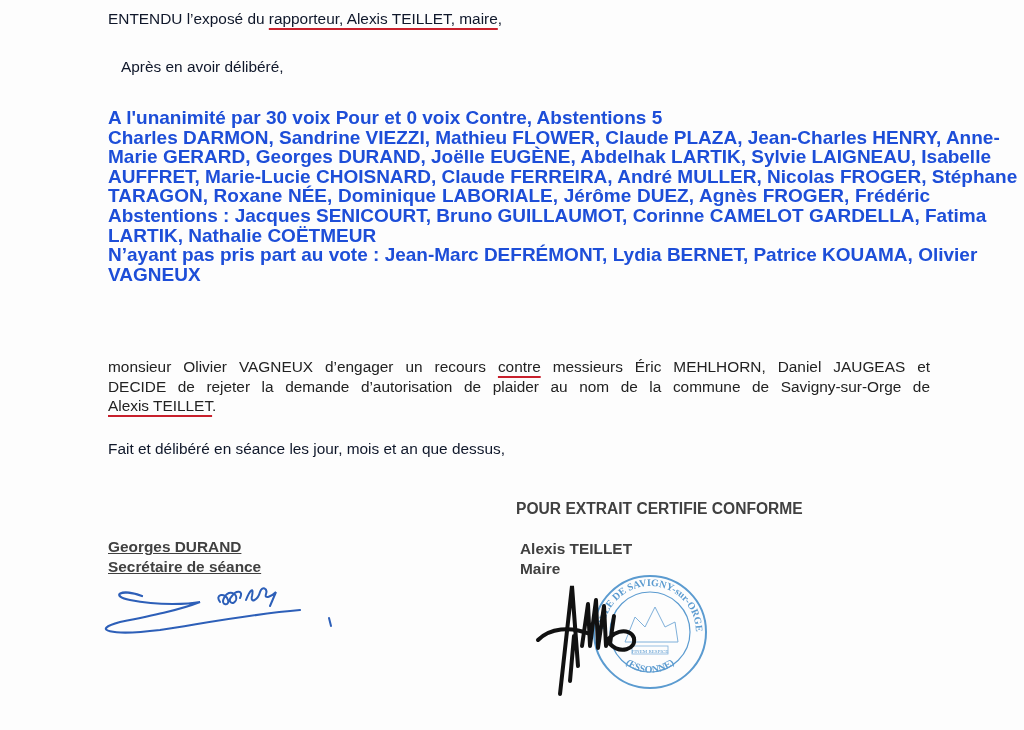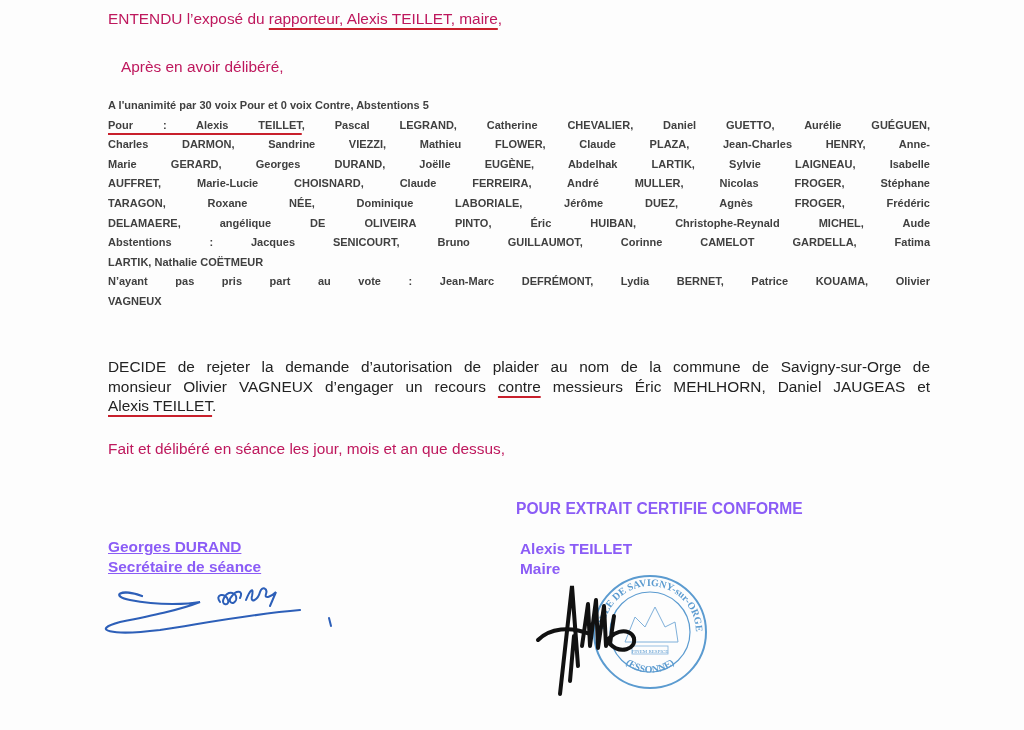--- a/index.html
+++ b/index.html
@@ -3,57 +3,55 @@
 <meta charset="utf-8">
 <style>
   html, body { margin: 0; padding: 0; }
   body {
     width: 1024px; height: 730px; overflow: hidden;
     background: #fdfdfd;
     font-family: "Liberation Sans", sans-serif;
     color: #1a1a1a;
     position: relative;
   }
-  .p { position: absolute; left: 108px; font-size: 15.4px; line-height: 19.5px; color: #be185d; }
+  .p { position: absolute; left: 108px; font-size: 15.4px; line-height: 19.5px; color: #0f172a; }
   .u { text-decoration: underline; text-decoration-color: #c8202c; text-decoration-thickness: 2px; text-underline-offset: 4px; }
-  .votes { position: absolute; left: 108px; top: 96px; width: 822px; font-weight: bold; font-size: 11px; line-height: 19.6px; color: #404040; }
+  .votes { position: absolute; left: 108px; top: 108px; width: 822px; font-weight: bold; font-size: 19px; line-height: 19.6px; color: #1d4ed8; }
   .votes .line { text-align: justify; text-align-last: justify; white-space: nowrap; display: block; }
   .votes .line.last { text-align-last: left; }
   .decide { position: absolute; left: 108px; top: 357px; width: 822px; font-size: 15.4px; line-height: 19.6px; color: #222; }
   .decide .line { display: block; text-align: justify; text-align-last: justify; white-space: nowrap; }
   .decide .line.last { text-align-last: left; }
-  .sig-block { position: absolute; font-weight: bold; font-size: 15.4px; line-height: 19.5px; color: #8b5cf6; }
+  .sig-block { position: absolute; font-weight: bold; font-size: 15.4px; line-height: 19.5px; color: #404040; }
   svg { position: absolute; overflow: visible; }
 </style>
 </head>
 <body>
 
 <div class="p" style="top:9px;">
   <span>ENTENDU l’exposé du </span><span class="u">rapporteur, Alexis TEILLET, maire</span><span>,</span>
 </div>
 
 <div class="p" style="top:57px;margin-left:13px;">Après en avoir délibéré,</div>
 
 <div class="votes">
   <span class="line last">A l'unanimité par 30 voix Pour et 0 voix Contre, Abstentions 5</span>
-  <span class="line"><span class="u">Pour : Alexis TEILLET</span><span>, Pascal LEGRAND, Catherine CHEVALIER, Daniel GUETTO, Aurélie GUÉGUEN,</span></span>
   <span class="line">Charles DARMON, Sandrine VIEZZI, Mathieu FLOWER, Claude PLAZA, Jean-Charles HENRY, Anne-</span>
   <span class="line">Marie GERARD, Georges DURAND, Joëlle EUGÈNE, Abdelhak LARTIK, Sylvie LAIGNEAU, Isabelle</span>
   <span class="line">AUFFRET, Marie-Lucie CHOISNARD, Claude FERREIRA, André MULLER, Nicolas FROGER, Stéphane</span>
   <span class="line">TARAGON, Roxane NÉE, Dominique LABORIALE, Jérôme DUEZ, Agnès FROGER, Frédéric</span>
-  <span class="line">DELAMAERE, angélique DE OLIVEIRA PINTO, Éric HUIBAN, Christophe-Reynald MICHEL, Aude</span>
   <span class="line">Abstentions : Jacques SENICOURT, Bruno GUILLAUMOT, Corinne CAMELOT GARDELLA, Fatima</span>
   <span class="line last">LARTIK, Nathalie COËTMEUR</span>
   <span class="line">N’ayant pas pris part au vote : Jean-Marc DEFRÉMONT, Lydia BERNET, Patrice KOUAMA, Olivier</span>
   <span class="line last">VAGNEUX</span>
 </div>
 
 <div class="decide">
+  <span class="line"><span>monsieur Olivier VAGNEUX d’engager un recours </span><span class="u">contre</span><span> messieurs Éric MEHLHORN, Daniel JAUGEAS et</span></span>
   <span class="line">DECIDE de rejeter la demande d’autorisation de plaider au nom de la commune de Savigny-sur-Orge de</span>
-  <span class="line"><span>monsieur Olivier VAGNEUX d’engager un recours </span><span class="u">contre</span><span> messieurs Éric MEHLHORN, Daniel JAUGEAS et</span></span>
   <span class="line last"><span class="u">Alexis TEILLET</span><span>.</span></span>
 </div>
 
 <div class="p" style="top:439px;">Fait et délibéré en séance les jour, mois et an que dessus,</div>
 
 <div class="sig-block" style="left:516px; top:499px; font-size:15.6px;">POUR EXTRAIT CERTIFIE CONFORME</div>
 
 <div class="sig-block" style="left:108px; top:537px;text-decoration:underline;">
   <div>Georges DURAND</div>
   <div>Secrétaire de séance</div>

